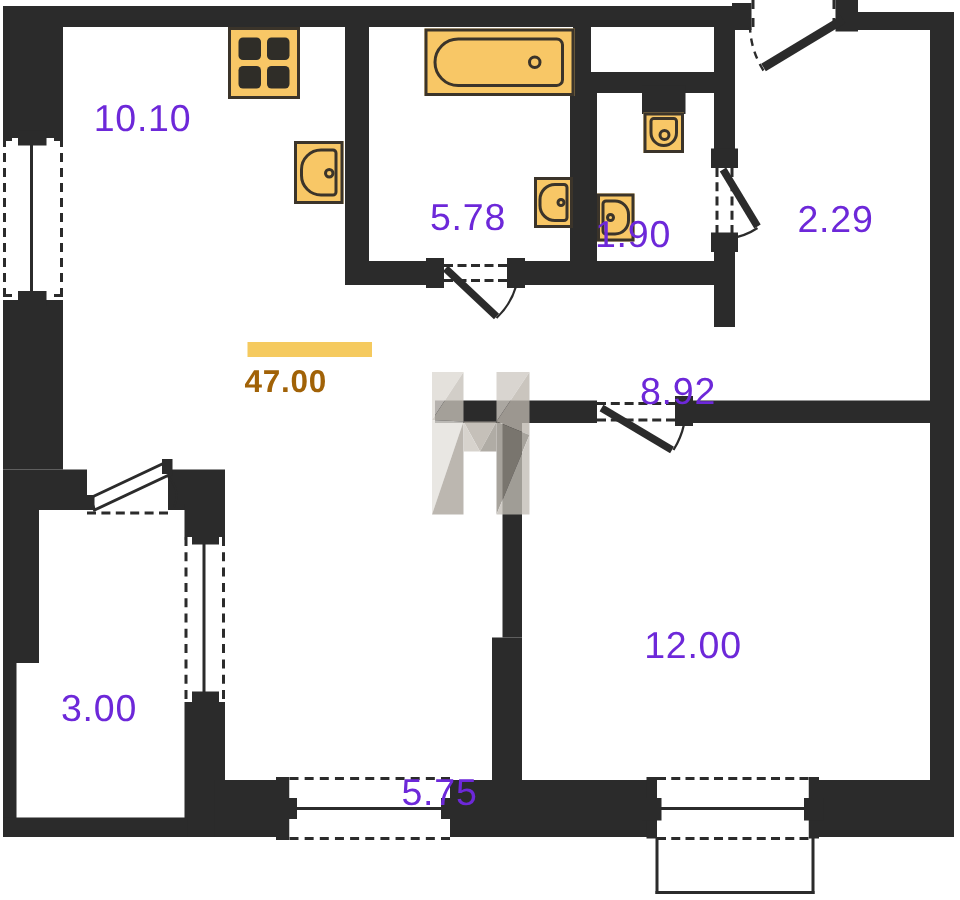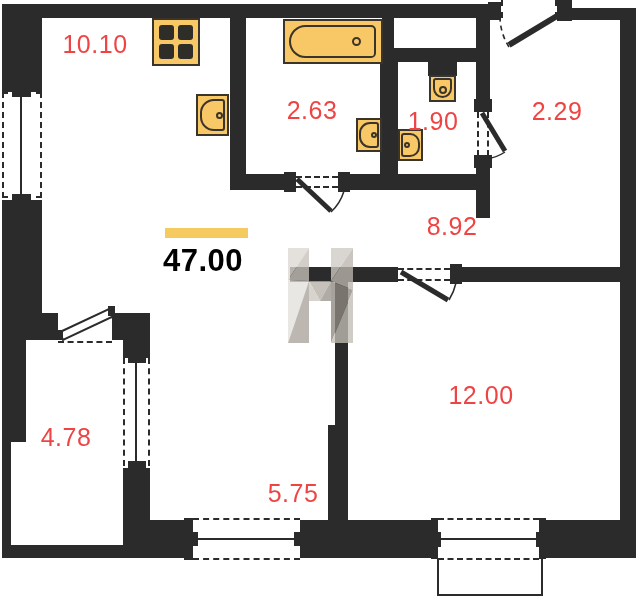--- a/index.html
+++ b/index.html
@@ -1,27 +1,27 @@
 <!DOCTYPE html>
 <html><head>
 <meta charset="utf-8">
 <style>
   html,body{margin:0;padding:0;background:#ffffff;}
   #plan{position:relative;width:640px;height:600px;background:#ffffff;overflow:hidden;
         font-family:"Liberation Sans",sans-serif;}
   .wall{position:absolute;background:#2b2b2b;}
-  .room-label{position:absolute;transform:translate(-50%,-50%);font-size:25px;color:#ef4444;
-        white-space:nowrap;letter-spacing:0.5px;}
+  .room-label{position:absolute;transform:translate(-50%,-50%);font-size:25px;color:#6d28d9;
+        white-space:nowrap;letter-spacing:0.5px;margin-top:36px;}
   .win{position:absolute;background:#ffffff;box-sizing:border-box;}
   .win-line-v{position:absolute;width:2px;background:#2b2b2b;}
   .win-line-h{position:absolute;height:2px;background:#2b2b2b;}
   .cap{position:absolute;background:#2b2b2b;}
   .dash-open{position:absolute;box-sizing:border-box;}
   .fix{position:absolute;background:#f8c766;border:2px solid #3b342a;box-sizing:border-box;}
-  #total-label{position:absolute;left:163px;top:243px;font-size:31px;font-weight:bold;color:#000000;letter-spacing:0.5px;}
+  #total-label{position:absolute;left:163px;top:243px;font-size:21px;font-weight:bold;color:#a16207;letter-spacing:0.5px;}
   #total-bar{position:absolute;left:165px;top:228px;width:83px;height:10px;background:#f5ca5f;}
   #pro-badge{position:absolute;left:360px;top:210px;width:66px;height:66px;border-radius:50%;
         background:rgba(246,206,108,0.85);display:flex;align-items:center;justify-content:center;
         font-size:21px;font-weight:600;letter-spacing:1px;color:rgba(125,119,104,0.8);}
   svg.overlay{position:absolute;left:0;top:0;pointer-events:none;}
   .burners{position:absolute;left:152px;top:18px;width:48px;height:48px;background:#f8c766;
         border:2px solid #3b342a;box-sizing:border-box;display:grid;grid-template-columns:1fr 1fr;
         grid-template-rows:1fr 1fr;gap:4px;padding:5px;}
   .burner{background:#2f2d28;border-radius:3px;}
   .basin{position:absolute;border:2px solid #3b342a;box-sizing:border-box;background:#f8c766;}
@@ -169,21 +169,21 @@
       <polygon points="353,248 353,290 331,281" fill="#bcb6ad"></polygon>
       <polygon points="331,281 353,290 331,343" fill="#8f8a81"></polygon>
       <polygon points="331,343 353,290 353,343" fill="#c2bdb5"></polygon>
     </g>
   </svg>
 
   <div id="total-bar"></div>
   <div id="total-label">47.00</div>
 
   <div class="room-label" style="left:95px;top:44px">10.10</div>
-  <div class="room-label" style="left:312px;top:110px">2.63</div>
-  <div class="room-label" style="left:433px;top:121px">1.90</div>
+  <div class="room-label" style="left:312px;top:110px">5.78</div>
+  <div class="room-label" style="left:422px;top:121px">1.90</div>
   <div class="room-label" style="left:557px;top:111px">2.29</div>
   <div class="room-label" style="left:452px;top:226px">8.92</div>
-  <div class="room-label" style="left:481px;top:395px">12.00</div>
+  <div class="room-label" style="left:462px;top:395px">12.00</div>
   <div class="room-label" style="left:293px;top:493px">5.75</div>
-  <div class="room-label" style="left:66px;top:437px">4.78</div>
+  <div class="room-label" style="left:66px;top:437px">3.00</div>
 
 </div>
 
 </body></html>

